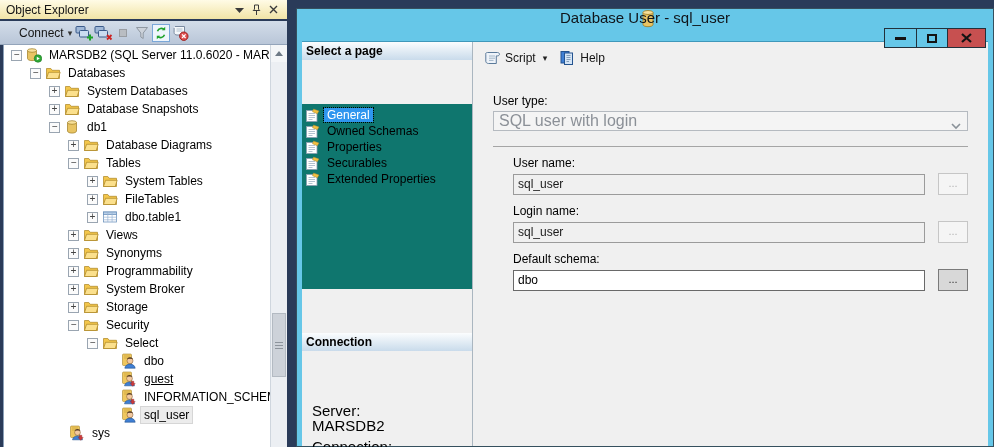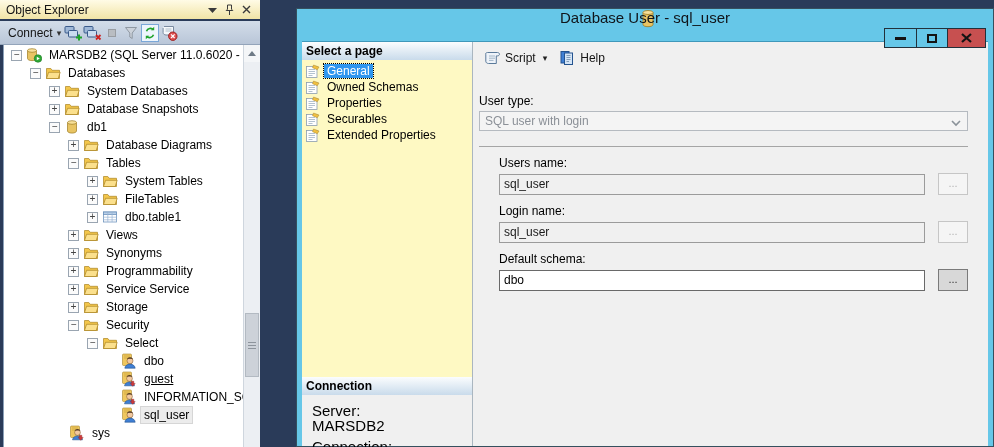--- a/index.html
+++ b/index.html
@@ -1,26 +1,26 @@
 <!DOCTYPE html>
 <html><head>
 <meta charset="utf-8">
 <style>
   * { box-sizing: border-box; margin: 0; padding: 0; }
   html,body { width: 994px; height: 447px; overflow: hidden; }
   body { background:#2a3b59; font-family:"Liberation Sans", sans-serif; position:relative; }
 
   
-  #object-explorer { position:absolute; left:0; top:0; width:260px; height:447px; background:#2a3b59; }
+  #object-explorer { position:absolute; left:0; top:0; width:287px; height:447px; background:#2a3b59; }
   .oe-titlebar { height:19px; background:linear-gradient(#fffbe6,#f1e4a6); display:flex; align-items:center;
                  padding:0 5px 0 6px; font-size:12px; color:#141414; }
   .oe-titlebar .oe-title { flex:1; }
   .oe-tb-btn { width:17px; height:15px; display:flex; align-items:center; justify-content:center; color:#3a3a3a; }
   .oe-toolbar { margin-top:2px; height:24px; background:linear-gradient(#d3dde9,#b9c6d8); border-bottom:1px solid #93a4ba;
-                display:flex; align-items:center; padding:0 5px; }
+                display:flex; align-items:center; padding:0 16px; }
   .connect-btn { display:flex; align-items:center; gap:4px; font-size:12px; color:#141414; padding:1px 3px; }
   .connect-caret { font-size:9px; color:#333; }
   .oe-tool-icon { width:19px; height:18px; display:flex; align-items:center; justify-content:center; }
   .oe-body { position:absolute; top:45px; bottom:0; left:3px; right:0; background:#ffffff; border-left:1px solid #8ba0b8; }
   #tree { position:absolute; left:1px; right:17px; top:1px; bottom:0; overflow:hidden; font-size:12px; color:#000; }
   .tree-row { height:18px; display:flex; align-items:center; white-space:nowrap; }
   .expander { width:11px; height:11px; border:1px solid #9aa5b1; background:#fbfbfb; color:#444; font-size:10px;
               line-height:9px; text-align:center; margin-right:4px; flex:none; font-family:"Liberation Mono",monospace; }
   .exp-spacer { width:15px; flex:none; }
   .tree-icon { width:16px; height:16px; margin-right:4px; flex:none; }
@@ -41,42 +41,42 @@
   .dlg-sysicon { width:14px; height:19px; margin-left:5px; }
   .win-buttons { margin-left:auto; display:flex; height:23px; border:1px solid #22303a; position:relative; z-index:2; }
   .win-btn { width:31px; display:flex; align-items:center; justify-content:center; background:#66c7e8; }
   .win-btn + .win-btn { border-left:1px solid #22303a; }
   .win-btn.close { width:38px; background:#c75050; }
   .glyph-min { width:11px; height:3px; background:#141414; }
   .glyph-max { width:10px; height:9px; border:2px solid #141414; }
 
   .dlg-content { height:calc(100% - 32px); background:#f0f0f0; border-top:1px solid #3f98ba; display:flex; }
 
-  .left-pane { width:171px; flex:none; background:#f0f0f0; border-right:1px solid #aab6c0; display:flex; flex-direction:column; }
+  .left-pane { width:171px; flex:none; background:#f0f0f0; border-right:1px solid #aab6c0; display:flex; flex-direction:column;gap:44px; }
   .pane-header { height:18px; background:linear-gradient(#fbfdfe,#c9dbeb); font-weight:bold; font-size:12px;
                  color:#000; padding:2px 0 0 4px; }
-  .pages-box { flex:1; background:#fef9c3; padding-top:3px; }
+  .pages-box { flex:1; background:#0f766e; padding-top:3px; }
   .page-item { height:16px; display:flex; align-items:center; padding-left:3px; font-size:12px; color:#000; }
   .page-icon { width:16px; height:15px; margin-right:3px; flex:none; }
   .page-icon svg { width:16px; height:15px; display:block; }
   .page-label { padding:0 3px; }
   .page-item.selected .page-label { background:#2f96ef; color:#fff; outline:1px dotted #000; }
   .conn-info { height:51px; padding:8px 0 0 10px; font-size:15px; color:#000; line-height:15px; }
   .conn-line2 { margin-top:6px; }
 
   .right-pane { flex:1; display:flex; flex-direction:column; }
   .dlg-toolbar { height:32px; display:flex; align-items:center; padding-left:7px; font-size:12px; color:#141414; }
   .dlg-tool-btn { display:flex; align-items:center; gap:4px; padding:2px 3px; }
   .tool-icon { width:18px; height:16px; }
   .tool-icon svg { width:18px; height:16px; display:block; }
   .script-caret { font-size:9px; color:#222; margin:0 8px 0 4px; }
 
-  .form { padding:20px 20px 0 6px; }
+  .form { padding:20px 20px 0 6px;margin-left:14px; }
   .field-label { font-size:12px; color:#000; margin-bottom:3px; }
-  .combo { height:20px; background:#f4f4f4; border:1px solid #b5bac0; color:#8b9097; font-size:12px;
+  .combo { height:20px; background:#f4f4f4; border:1px solid #b5bac0; color:#8b9097; font-size:16px;
            display:flex; align-items:center; padding:0 22px 0 5px; position:relative; }
   .combo-chevron { position:absolute; right:5px; top:5px; width:12px; height:9px; }
   .separator { border-top:1px solid #a5a5a5; margin:15px 0 9px 0; }
   .indent { margin-left:20px; }
   .input-row { display:flex; align-items:center; margin-bottom:9px; }
   .textbox { flex:1; height:21px; background:#f0f0f0; border:1px solid #9b9b9b; font-size:12px; color:#1a1a1a;
              display:flex; align-items:center; padding:0 4px; }
   .textbox.enabled { background:#ffffff; border-color:#696969; color:#000; }
   .dots-btn { width:30px; height:22px; margin-left:13px; flex:none; background:#f5f5f5; border:1px solid #c6c6c6;
               color:#b5b5b5; font-size:11px; text-align:center; line-height:19px; }
@@ -286,21 +286,21 @@
           <span class="tree-label">Programmability</span>
         </div>
         <div class="tree-row" style="padding-left: 63px;">
           <span class="expander">+</span>
           <span class="tree-icon">
             <svg viewBox="0 0 16 16">
               <path d="M1.5 13.5v-10h4.3l1.4 1.8h7.3v8.2z" fill="#f3c64b" stroke="#ab8422" stroke-width=".7"></path>
               <path d="M1.5 13.5l2.1-6.2h11.6l-2 6.2z" fill="#fbe08d" stroke="#ab8422" stroke-width=".7"></path>
             </svg>
           </span>
-          <span class="tree-label">Service Service</span>
+          <span class="tree-label">System Broker</span>
         </div>
         <div class="tree-row" style="padding-left: 63px;">
           <span class="expander">+</span>
           <span class="tree-icon">
             <svg viewBox="0 0 16 16">
               <path d="M1.5 13.5v-10h4.3l1.4 1.8h7.3v8.2z" fill="#f3c64b" stroke="#ab8422" stroke-width=".7"></path>
               <path d="M1.5 13.5l2.1-6.2h11.6l-2 6.2z" fill="#fbe08d" stroke="#ab8422" stroke-width=".7"></path>
             </svg>
           </span>
           <span class="tree-label">Storage</span>
@@ -524,21 +524,21 @@
       <div class="form">
         <div class="field-label">User type:</div>
         <div class="combo">
           <span>SQL user with login</span>
           <span class="combo-chevron"><svg width="12" height="9" viewBox="0 0 12 9">
                 <path d="M2 2l4 4 4-4" fill="none" stroke="#8a9299" stroke-width="1.6"></path>
               </svg></span>
         </div>
         <div class="separator"></div>
         <div class="indent">
-          <div class="field-label">Users name:</div>
+          <div class="field-label">User name:</div>
           <div class="input-row">
             <div class="textbox">sql_user</div>
             <div class="dots-btn">...</div>
           </div>
           <div class="field-label">Login name:</div>
           <div class="input-row">
             <div class="textbox">sql_user</div>
             <div class="dots-btn">...</div>
           </div>
           <div class="field-label">Default schema:</div>

